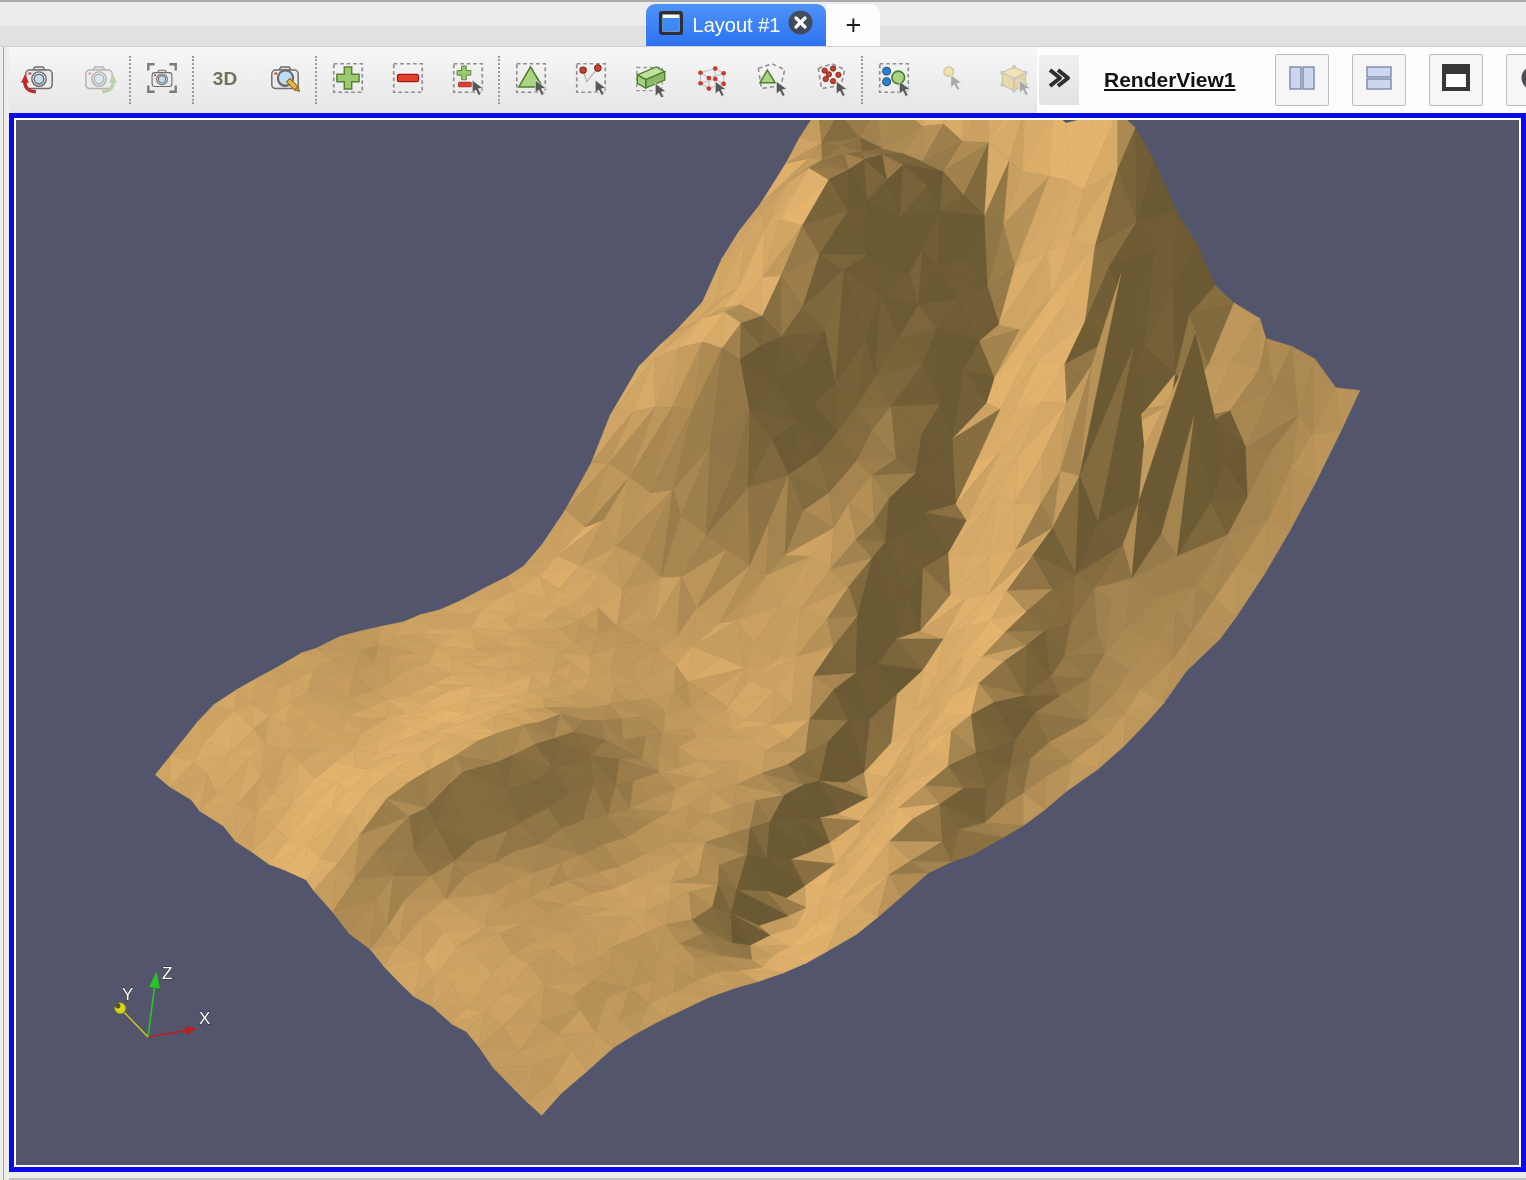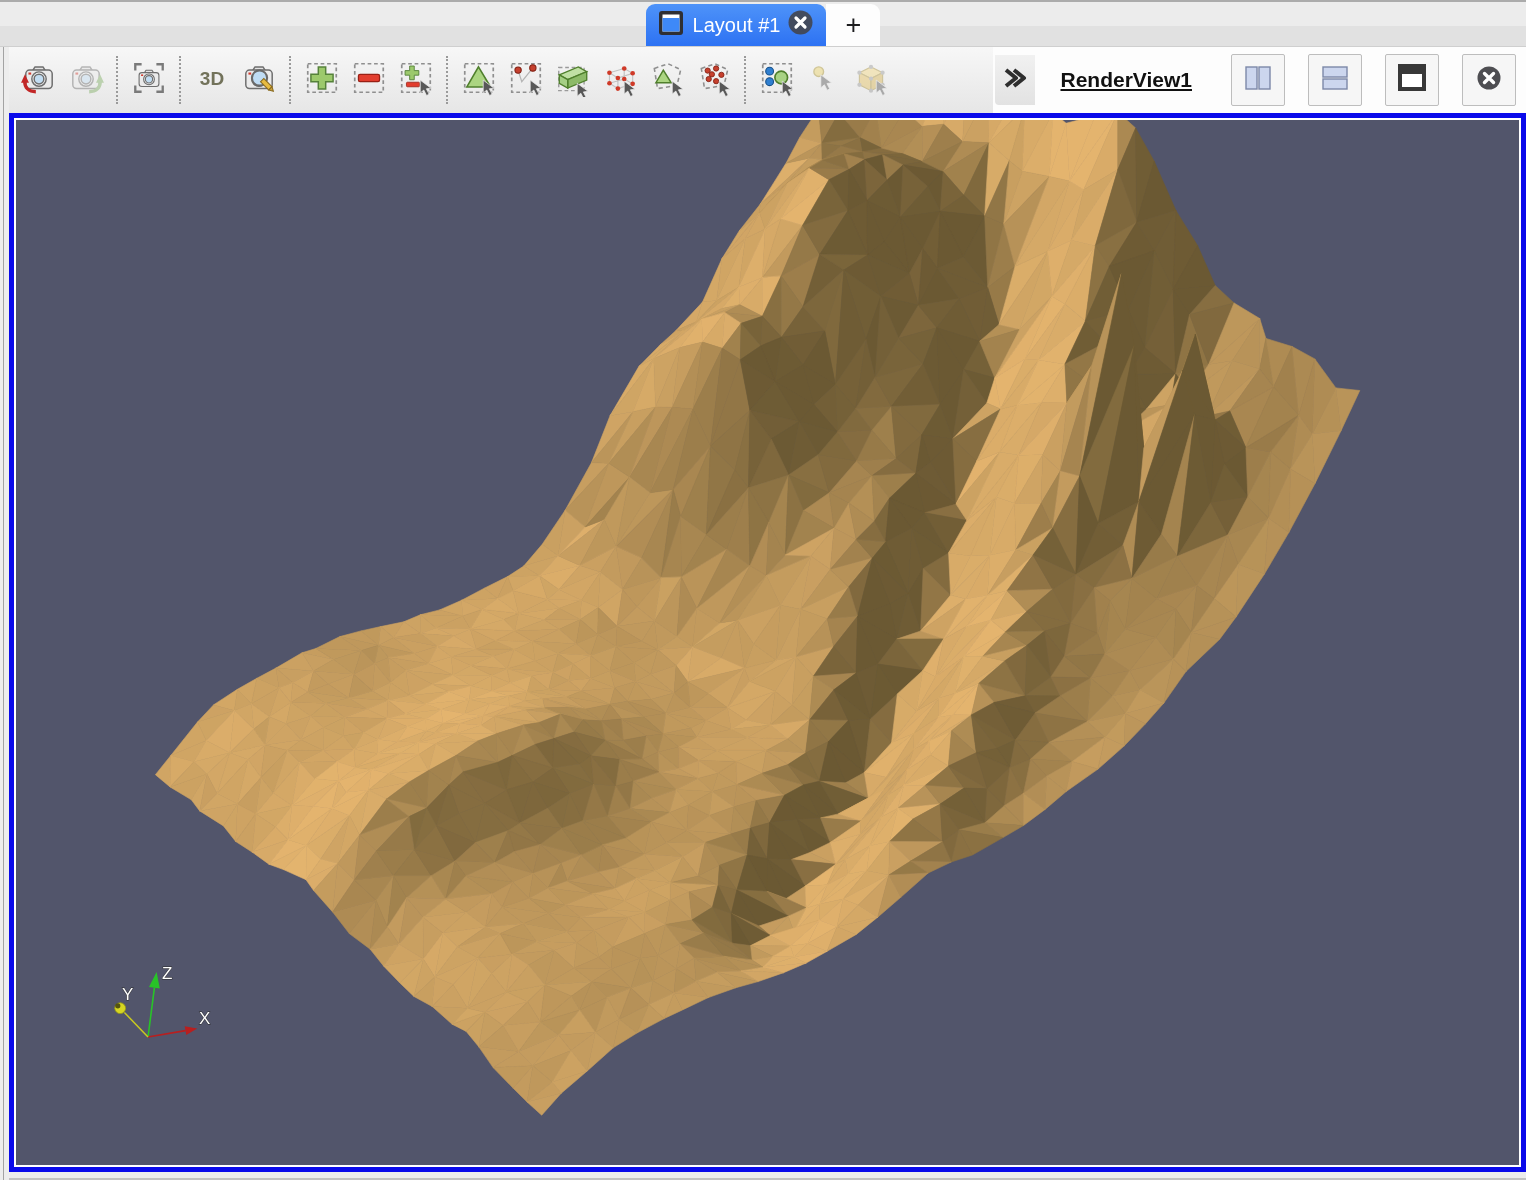--- a/index.html
+++ b/index.html
@@ -17,21 +17,21 @@
        color:#fff;font-size:20px;}
   .tab-label{padding:0 4px;}
   .plus-tab{height:42px;width:54px;background:#fdfdfd;border-radius:0 9px 0 0;
             font-size:27px;font-weight:300;color:#1d1d1f;display:flex;
             align-items:center;justify-content:center;}
 
   
   .toolbar{position:absolute;left:9px;top:47px;right:0;height:66px;box-sizing:border-box;
            background:linear-gradient(#f7f7f7,#e6e6e6);display:flex;align-items:center;
            padding-left:6px;}
-  .tb-group{display:flex;align-items:flex-end;}
+  .tb-group{display:flex;align-items:flex-end;gap:13px;}
   .tb-sep{width:0;height:48px;border-left:2px dotted #9a9a9a;margin:0 7px;}
   .tb-btn{width:47px;height:50px;display:flex;align-items:center;justify-content:center;}
   .tb-btn.disabled{opacity:.45;}
   .tb-right{margin-left:auto;height:100%;background:#fdfdfd;display:flex;
             align-items:center;padding:0 10px 0 2px;gap:23px;justify-content:space-between;}
   .expander{width:40px;height:50px;display:flex;align-items:center;justify-content:center;
             background:linear-gradient(#f1f1f1,#e2e2e2);border-radius:0 0 0 4px;}
   .view-title{font-size:21px;font-weight:bold;color:#111;text-decoration:underline;
               margin:0 16px 0 2px;}
   .vbtn{width:52px;height:50px;border:1px solid #bdbdbd;background:#f6f6f6;

